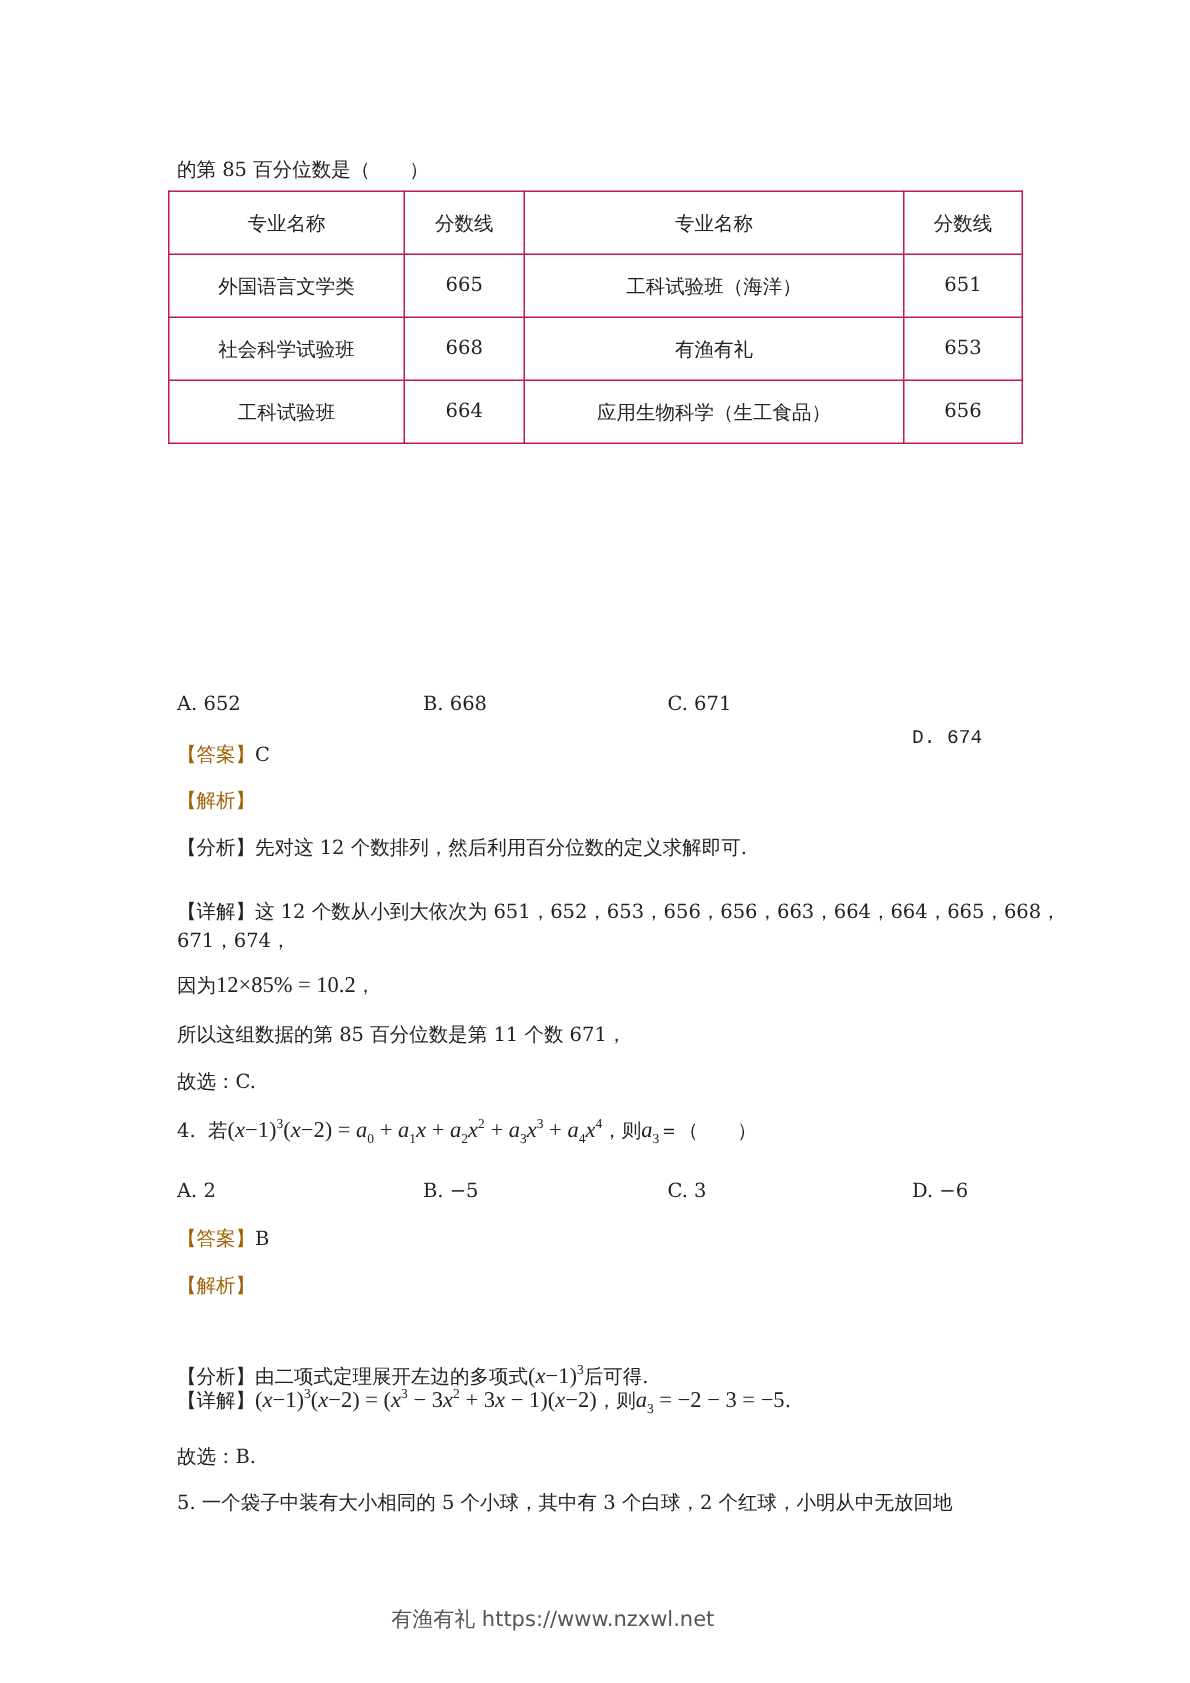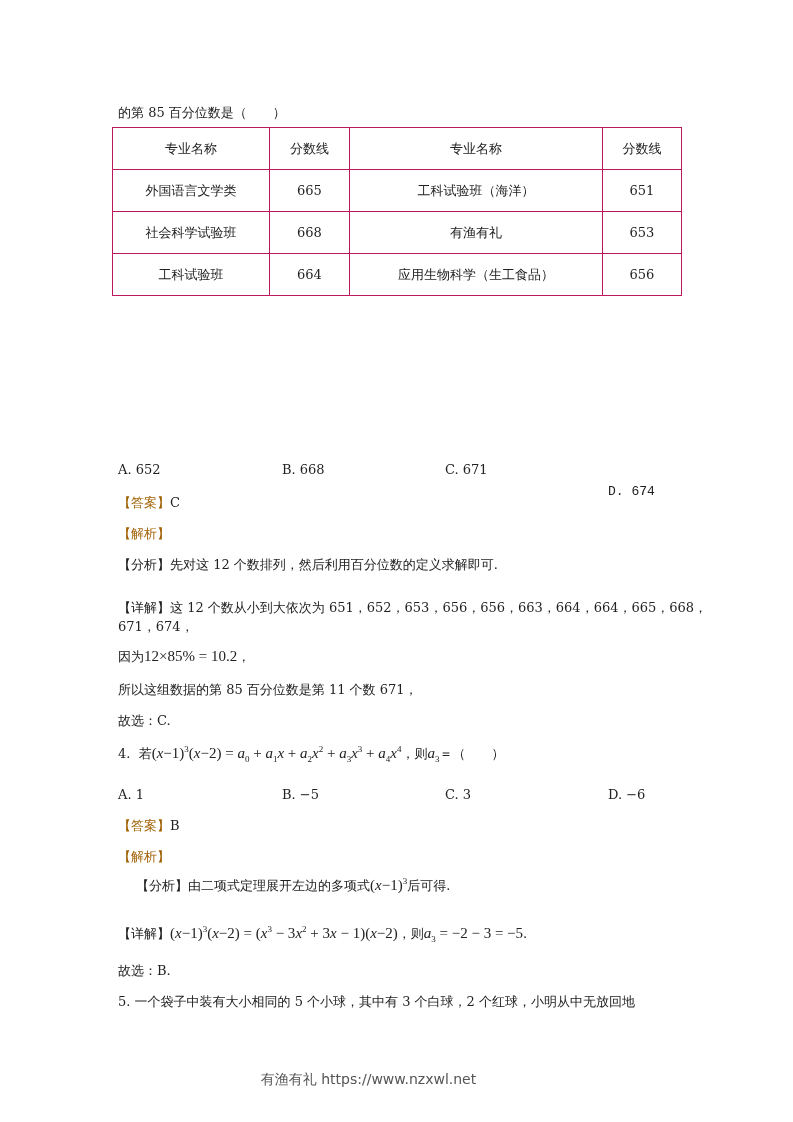--- a/index.html
+++ b/index.html
@@ -70,30 +70,30 @@
   <span>因为</span><span class="math">12×85% = 10.2</span><span>，</span>
 </div>
 <div class="line" style="top:681px;">所以这组数据的第 85 百分位数是第 11 个数 671，</div>
 <div class="line" style="top:712px;">故选：C.</div>
 
 <div class="line" style="top:744px;">
   <span>4.</span>&nbsp;
   <span>若</span><span class="math">(<i>x</i>−1)<sup>3</sup>(<i>x</i>−2) = <i>a</i><sub>0</sub> + <i>a</i><sub>1</sub><i>x</i> + <i>a</i><sub>2</sub><i>x</i><sup>2</sup> + <i>a</i><sub>3</sub><i>x</i><sup>3</sup> + <i>a</i><sub>4</sub><i>x</i><sup>4</sup></span><span>，则</span><span class="math"><i>a</i><sub>3</sub></span><span>＝（　　）</span>
 </div>
 
-<div class="opt" style="left:118px;top:787px;">A. 1</div>
+<div class="opt" style="left:118px;top:787px;">A. 2</div>
 <div class="opt" style="left:282px;top:787px;">B. −5</div>
 <div class="opt" style="left:445px;top:787px;">C. 3</div>
 <div class="opt" style="left:608px;top:787px;">D. −6</div>
 
 <div class="line" style="top:817px;">
   <span class="tag-blue">【答案】</span><span>B</span>
 </div>
 <div class="line tag-blue" style="top:848px;">【解析】</div>
-<div class="line" style="top:876px;margin-left:18px;">
+<div class="line" style="top:908px;">
   <span>【分析】</span><span>由二项式定理展开左边的多项式</span><span class="math">(<i>x</i>−1)<sup>3</sup></span><span>后可得.</span>
 </div>
 <div class="line" style="top:924px;">
   <span>【详解】</span><span class="math">(<i>x</i>−1)<sup>3</sup>(<i>x</i>−2) = (<i>x</i><sup>3</sup> − 3<i>x</i><sup>2</sup> + 3<i>x</i> − 1)(<i>x</i>−2)</span><span>，则</span><span class="math"><i>a</i><sub>3</sub> </span><span class="math">= −2 − 3 = −5</span><span>.</span>
 </div>
 <div class="line" style="top:962px;">故选：B.</div>
 
 <div class="line" style="top:993px;">5.  一个袋子中装有大小相同的 5 个小球，其中有 3 个白球，2 个红球，小明从中无放回地</div>
 
 <div class="footer">有渔有礼 https://www.nzxwl.net</div>

